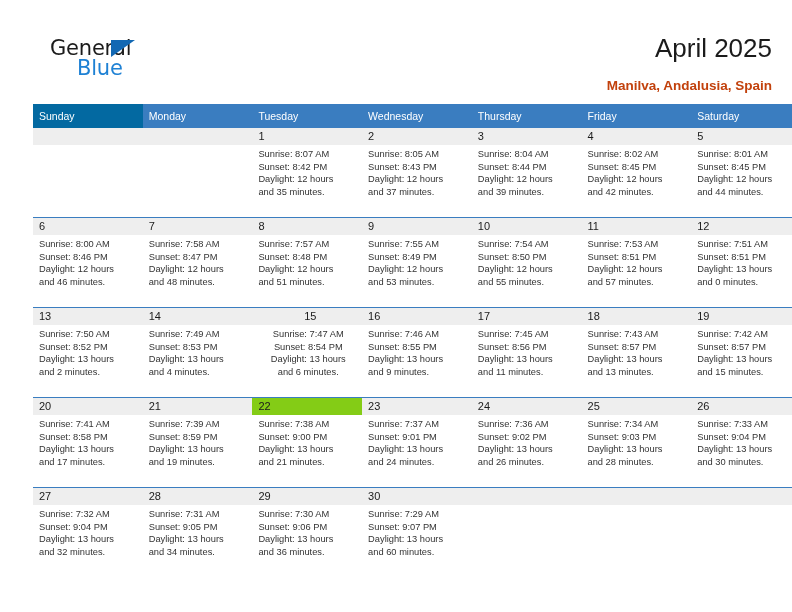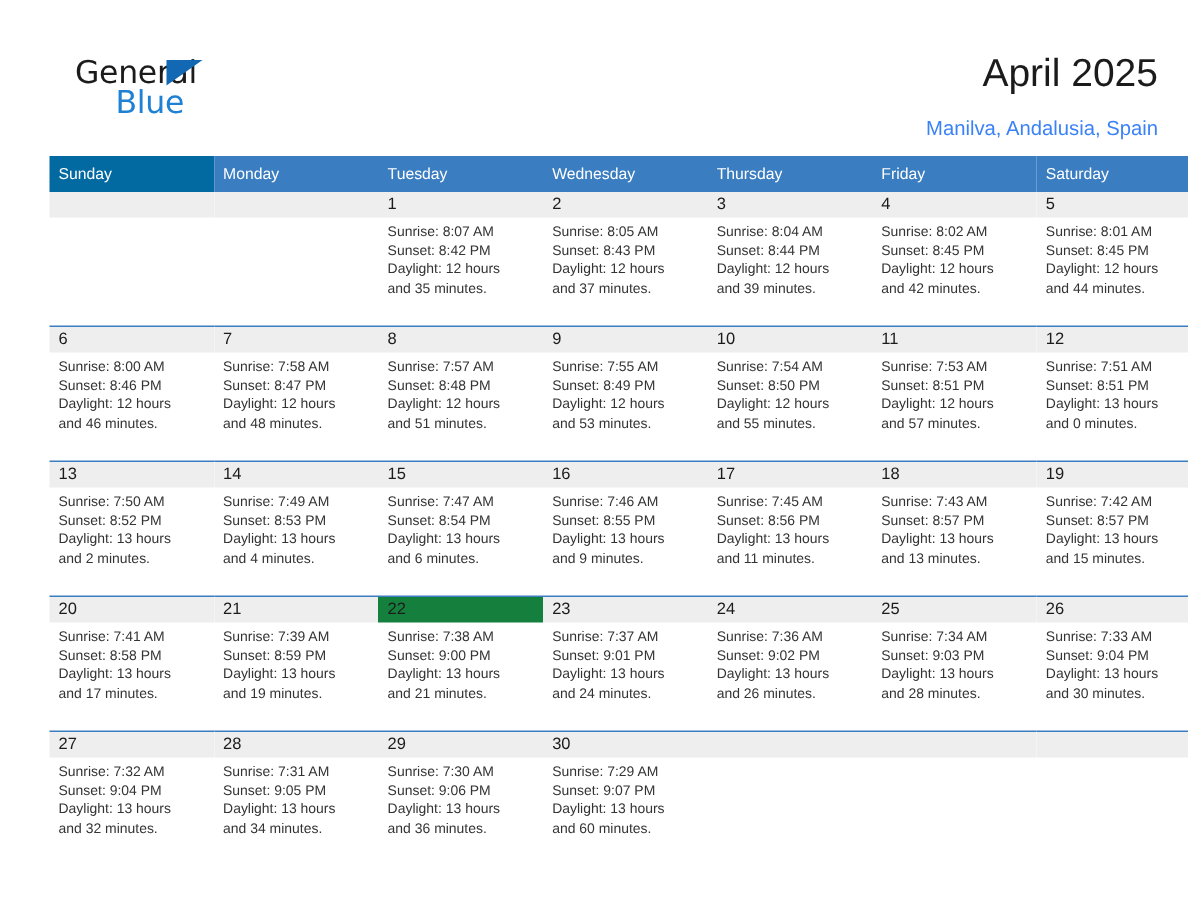--- a/index.html
+++ b/index.html
@@ -67,22 +67,23 @@
     font-size: 26px;
     color: #1b1b1b;
     font-family: "Liberation Sans", sans-serif;
     white-space: nowrap;
   }
   .subtitle {
     position: absolute;
     right: 36px;
     top: 78px;
     font-size: 13.5px;
-    color: #3b82f6;
+    color: #c2410c;
     white-space: nowrap;
+    font-weight: bold;
   }
 
   
   .calendar {
     position: absolute;
     left: 33px;
     top: 104px;
     width: 726px;
   }
   table.cal {
@@ -294,21 +295,21 @@
             </td>
             <td style="border-top-color: rgb(58, 125, 192);">
               <div class="daynum-strip" style="background: rgb(238, 238, 238);">14</div>
               <div class="details" style="color: rgb(51, 51, 51);">
                 <div>Sunrise: 7:49 AM</div>
                 <div>Sunset: 8:53 PM</div>
                 <div>Daylight: 13 hours</div>
                 <div>and 4 minutes.</div>
               </div>
             </td>
-            <td style="border-top-color: rgb(58, 125, 192);">
+            <td style="border-top-color: rgb(58, 125, 192); text-align: center;">
               <div class="daynum-strip" style="background: rgb(238, 238, 238);">15</div>
               <div class="details" style="color: rgb(51, 51, 51);">
                 <div>Sunrise: 7:47 AM</div>
                 <div>Sunset: 8:54 PM</div>
                 <div>Daylight: 13 hours</div>
                 <div>and 6 minutes.</div>
               </div>
             </td>
             <td style="border-top-color: rgb(58, 125, 192);">
               <div class="daynum-strip" style="background: rgb(238, 238, 238);">16</div>
@@ -360,21 +361,21 @@
             <td style="border-top-color: rgb(58, 125, 192);">
               <div class="daynum-strip" style="background: rgb(238, 238, 238);">21</div>
               <div class="details" style="color: rgb(51, 51, 51);">
                 <div>Sunrise: 7:39 AM</div>
                 <div>Sunset: 8:59 PM</div>
                 <div>Daylight: 13 hours</div>
                 <div>and 19 minutes.</div>
               </div>
             </td>
             <td style="border-top-color: rgb(58, 125, 192);">
-              <div class="daynum-strip" style="background: #15803d;">22</div>
+              <div class="daynum-strip" style="background: #84cc16;">22</div>
               <div class="details" style="color: rgb(51, 51, 51);">
                 <div>Sunrise: 7:38 AM</div>
                 <div>Sunset: 9:00 PM</div>
                 <div>Daylight: 13 hours</div>
                 <div>and 21 minutes.</div>
               </div>
             </td>
             <td style="border-top-color: rgb(58, 125, 192);">
               <div class="daynum-strip" style="background: rgb(238, 238, 238);">23</div>
               <div class="details" style="color: rgb(51, 51, 51);">

